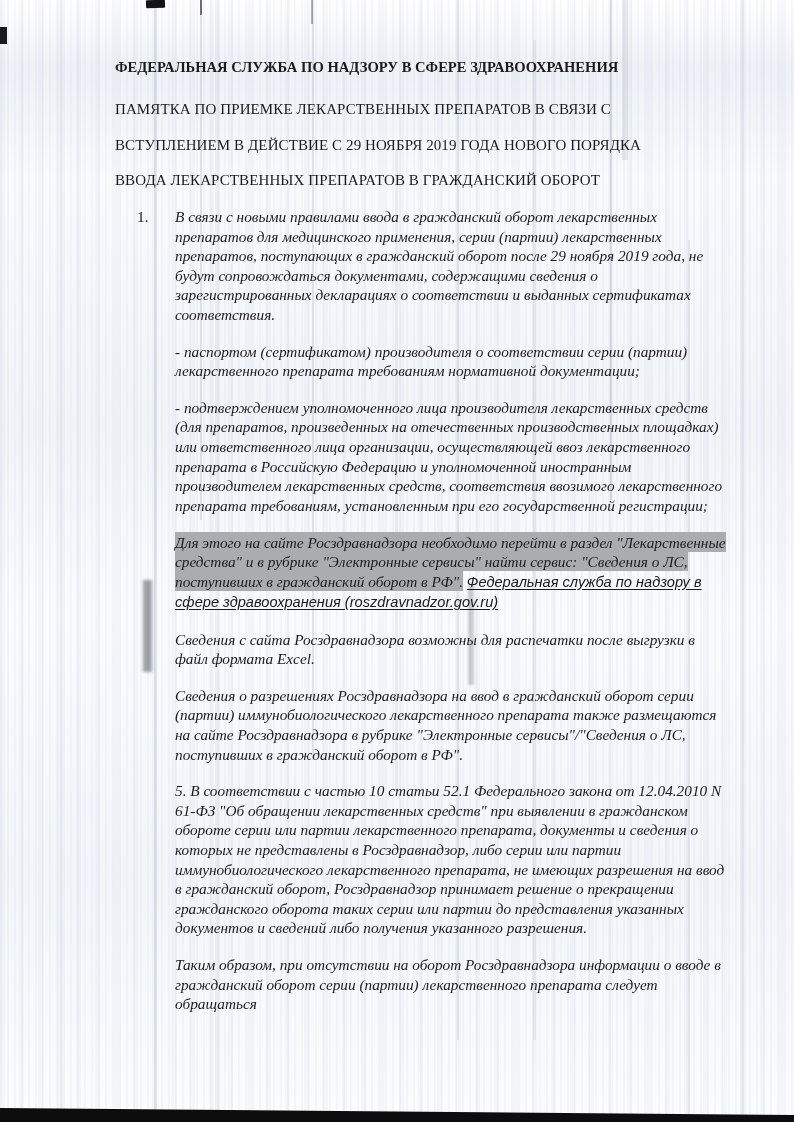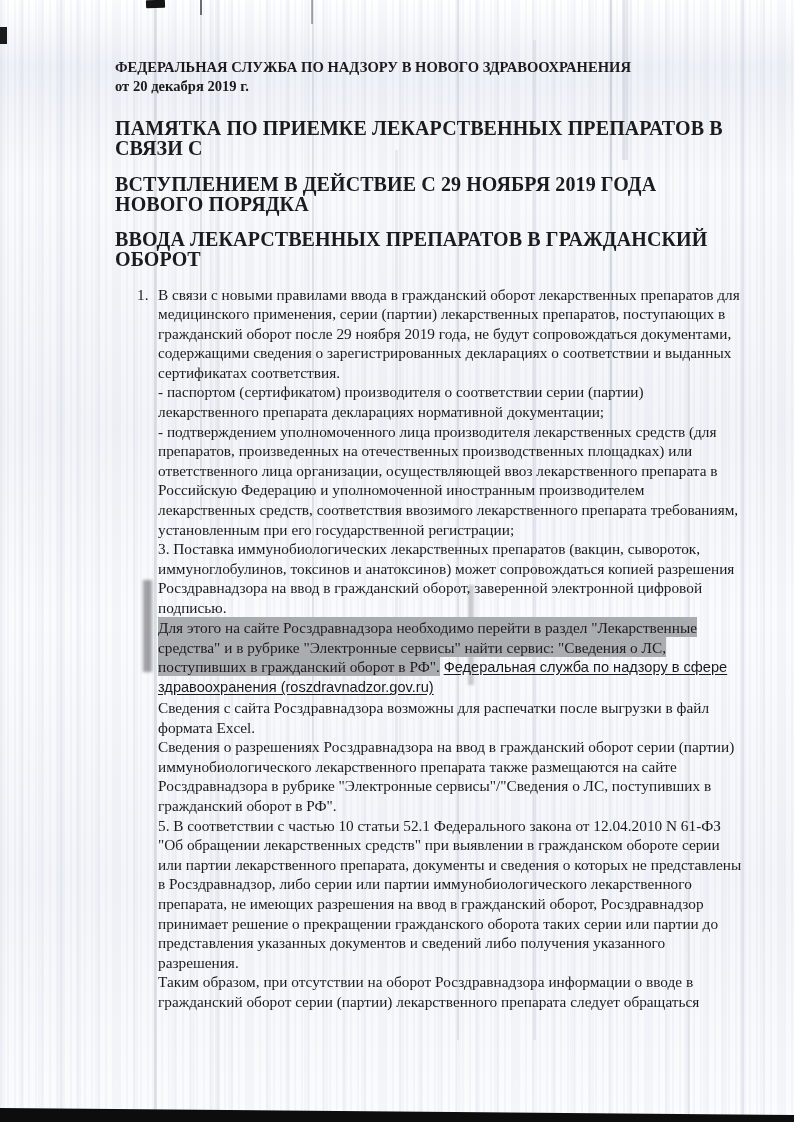--- a/index.html
+++ b/index.html
@@ -22,25 +22,25 @@
     background:#0d0d0e;transform:rotate(0.5deg);transform-origin:left top;}
   .mark-top{position:absolute;left:146px;top:0;width:19px;height:8px;background:#141416;
     transform:rotate(-2deg);border-radius:1px;}
   .mark-top-thin{position:absolute;left:200px;top:0;width:2px;height:15px;background:rgba(10,10,14,0.55);}
   .mark-top-thin2{position:absolute;left:311px;top:0;width:2px;height:24px;background:rgba(10,10,14,0.32);}
   .mark-left{position:absolute;left:0;top:27px;width:7px;height:17px;background:#1a1a1c;filter:blur(0.6px);}
   
   .content{position:absolute;left:115px;top:58px;width:625px;}
   .doc-header p{margin:0;font-weight:bold;font-size:14.6px;line-height:19px;}
   .doc-title{margin-top:22px;}
-  .doc-title p{margin:0 0 15.5px;font-weight:bold;font-size:20px;line-height:20px;letter-spacing:0.1px;}
+  .doc-title p{margin:0 0 15.5px;font-weight:normal;font-size:15px;line-height:20px;letter-spacing:0.1px;}
   .doc-body{position:relative;margin-top:8px;margin-left:43px;width:588px;
     font-size:15.3px;line-height:19.6px;}
   .doc-body .num{position:absolute;left:-21px;top:0;}
-  .doc-body p{margin:0;}
+  .doc-body p{margin:17px;font-style:italic;}
   .hl{background:#aaadb0;padding:1.5px 0;box-decoration-break:clone;-webkit-box-decoration-break:clone;}
   .doc-link{
     font-family:"Liberation Sans", sans-serif;font-size:14.6px;color:#19191b;
     text-decoration:underline;text-underline-offset:2px;cursor:pointer;
   }
 </style>
 </head>
 <body>
 
 <div class="page">
@@ -61,37 +61,35 @@
   <div class="streak" style="left:468px;top:585px;width:6px;height:100px;background:rgba(40,45,55,0.22);filter:blur(1px);"></div>
   <div class="mark-top"></div>
   <div class="mark-top-thin"></div>
   <div class="mark-top-thin2"></div>
   <div class="mark-left"></div>
   <div class="band-bottom"></div>
 
   <div class="content">
 
     <div class="doc-header">
-      <p>ФЕДЕРАЛЬНАЯ СЛУЖБА ПО НАДЗОРУ В НОВОГО ЗДРАВООХРАНЕНИЯ</p>
-      <p>от 20 декабря 2019 г.</p>
+      <p>ФЕДЕРАЛЬНАЯ СЛУЖБА ПО НАДЗОРУ В СФЕРЕ ЗДРАВООХРАНЕНИЯ</p>
     </div>
 
     <div class="doc-title">
       <p>ПАМЯТКА ПО ПРИЕМКЕ ЛЕКАРСТВЕННЫХ ПРЕПАРАТОВ В СВЯЗИ С</p>
       <p>ВСТУПЛЕНИЕМ В ДЕЙСТВИЕ С 29 НОЯБРЯ 2019 ГОДА НОВОГО ПОРЯДКА</p>
       <p>ВВОДА ЛЕКАРСТВЕННЫХ ПРЕПАРАТОВ В ГРАЖДАНСКИЙ ОБОРОТ</p>
     </div>
 
     <div class="doc-body">
       <span class="num">1.</span>
 
       <p>В связи с новыми правилами ввода в гражданский оборот лекарственных препаратов для медицинского применения, серии (партии) лекарственных препаратов, поступающих в гражданский оборот после 29 ноября 2019 года, не будут сопровождаться документами, содержащими сведения о зарегистрированных декларациях о соответствии и выданных сертификатах соответствия.</p>
-      <p>- паспортом (сертификатом) производителя о соответствии серии (партии) лекарственного препарата декларациях нормативной документации;</p>
+      <p>- паспортом (сертификатом) производителя о соответствии серии (партии) лекарственного препарата требованиям нормативной документации;</p>
       <p>- подтверждением уполномоченного лица производителя лекарственных средств (для препаратов, произведенных на отечественных производственных площадках) или ответственного лица организации, осуществляющей ввоз лекарственного препарата в Российскую Федерацию и уполномоченной иностранным производителем лекарственных средств, соответствия ввозимого лекарственного препарата требованиям, установленным при его государственной регистрации;</p>
-      <p>3. Поставка иммунобиологических лекарственных препаратов (вакцин, сывороток, иммуноглобулинов, токсинов и анатоксинов) может сопровождаться копией разрешения Росздравнадзора на ввод в гражданский оборот, заверенной электронной цифровой подписью.</p>
 
       <p><span class="hl">Для этого на сайте Росздравнадзора необходимо перейти в раздел "Лекарственные средства" и в рубрике "Электронные сервисы" найти сервис: "Сведения о ЛС, поступивших в гражданский оборот в РФ".</span> <a class="doc-link">Федеральная служба по надзору в сфере здравоохранения (roszdravnadzor.gov.ru)</a></p>
 
       <p>Сведения с сайта Росздравнадзора возможны для распечатки после выгрузки в файл формата Excel.</p>
       <p>Сведения о разрешениях Росздравнадзора на ввод в гражданский оборот серии (партии) иммунобиологического лекарственного препарата также размещаются на сайте Росздравнадзора в рубрике "Электронные сервисы"/"Сведения о ЛС, поступивших в гражданский оборот в РФ".</p>
       <p>5. В соответствии с частью 10 статьи 52.1 Федерального закона от 12.04.2010 N 61-ФЗ "Об обращении лекарственных средств" при выявлении в гражданском обороте серии или партии лекарственного препарата, документы и сведения о которых не представлены в Росздравнадзор, либо серии или партии иммунобиологического лекарственного препарата, не имеющих разрешения на ввод в гражданский оборот, Росздравнадзор принимает решение о прекращении гражданского оборота таких серии или партии до представления указанных документов и сведений либо получения указанного разрешения.</p>
       <p>Таким образом, при отсутствии на оборот Росздравнадзора информации о вводе в гражданский оборот серии (партии) лекарственного препарата следует обращаться</p>
     </div>
 
   </div>

